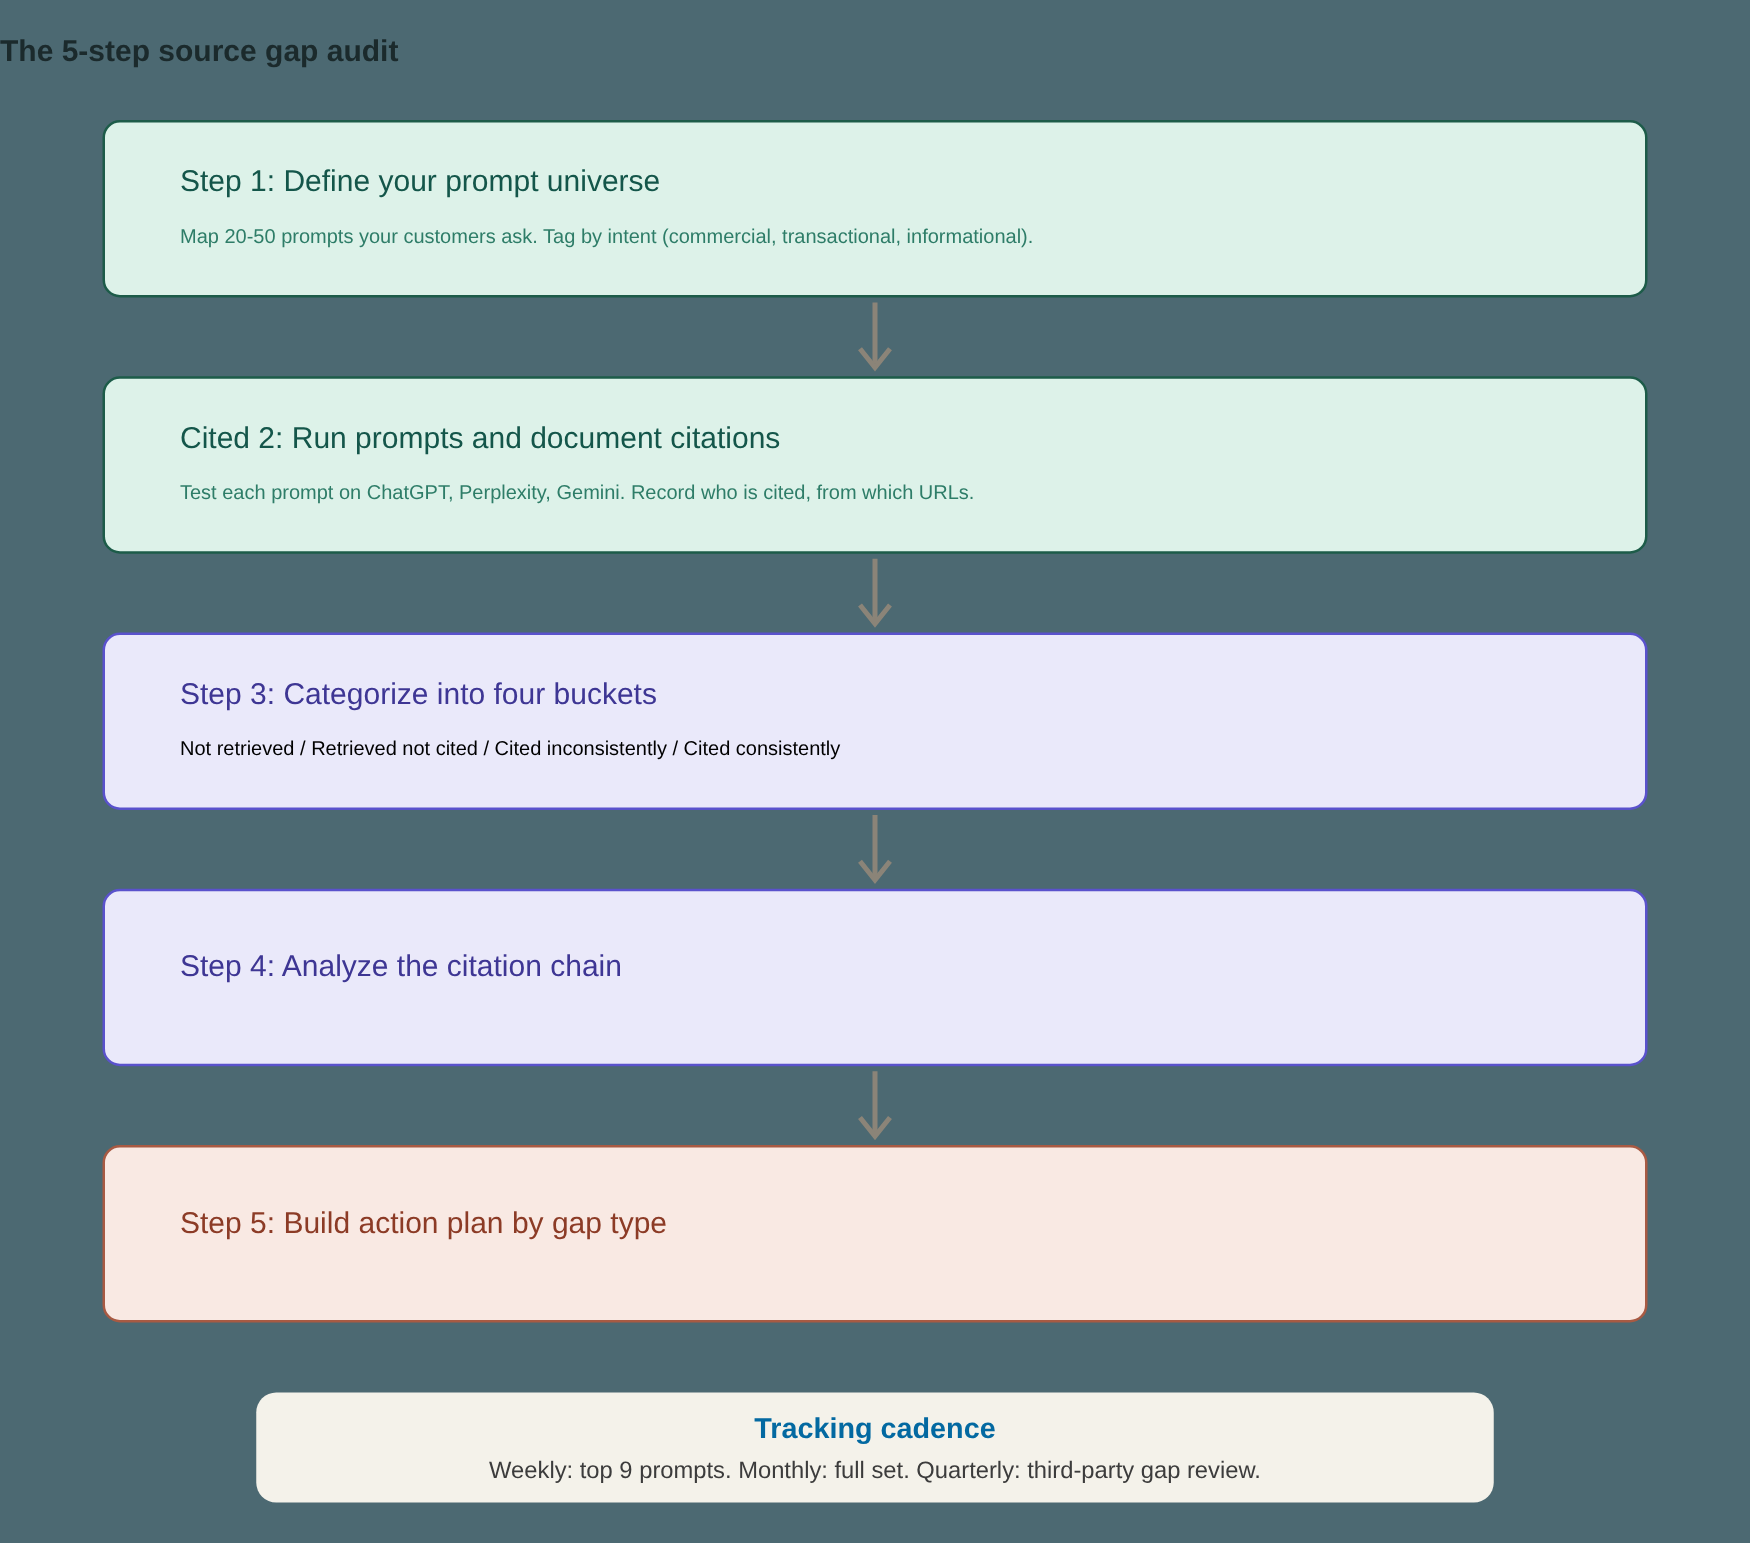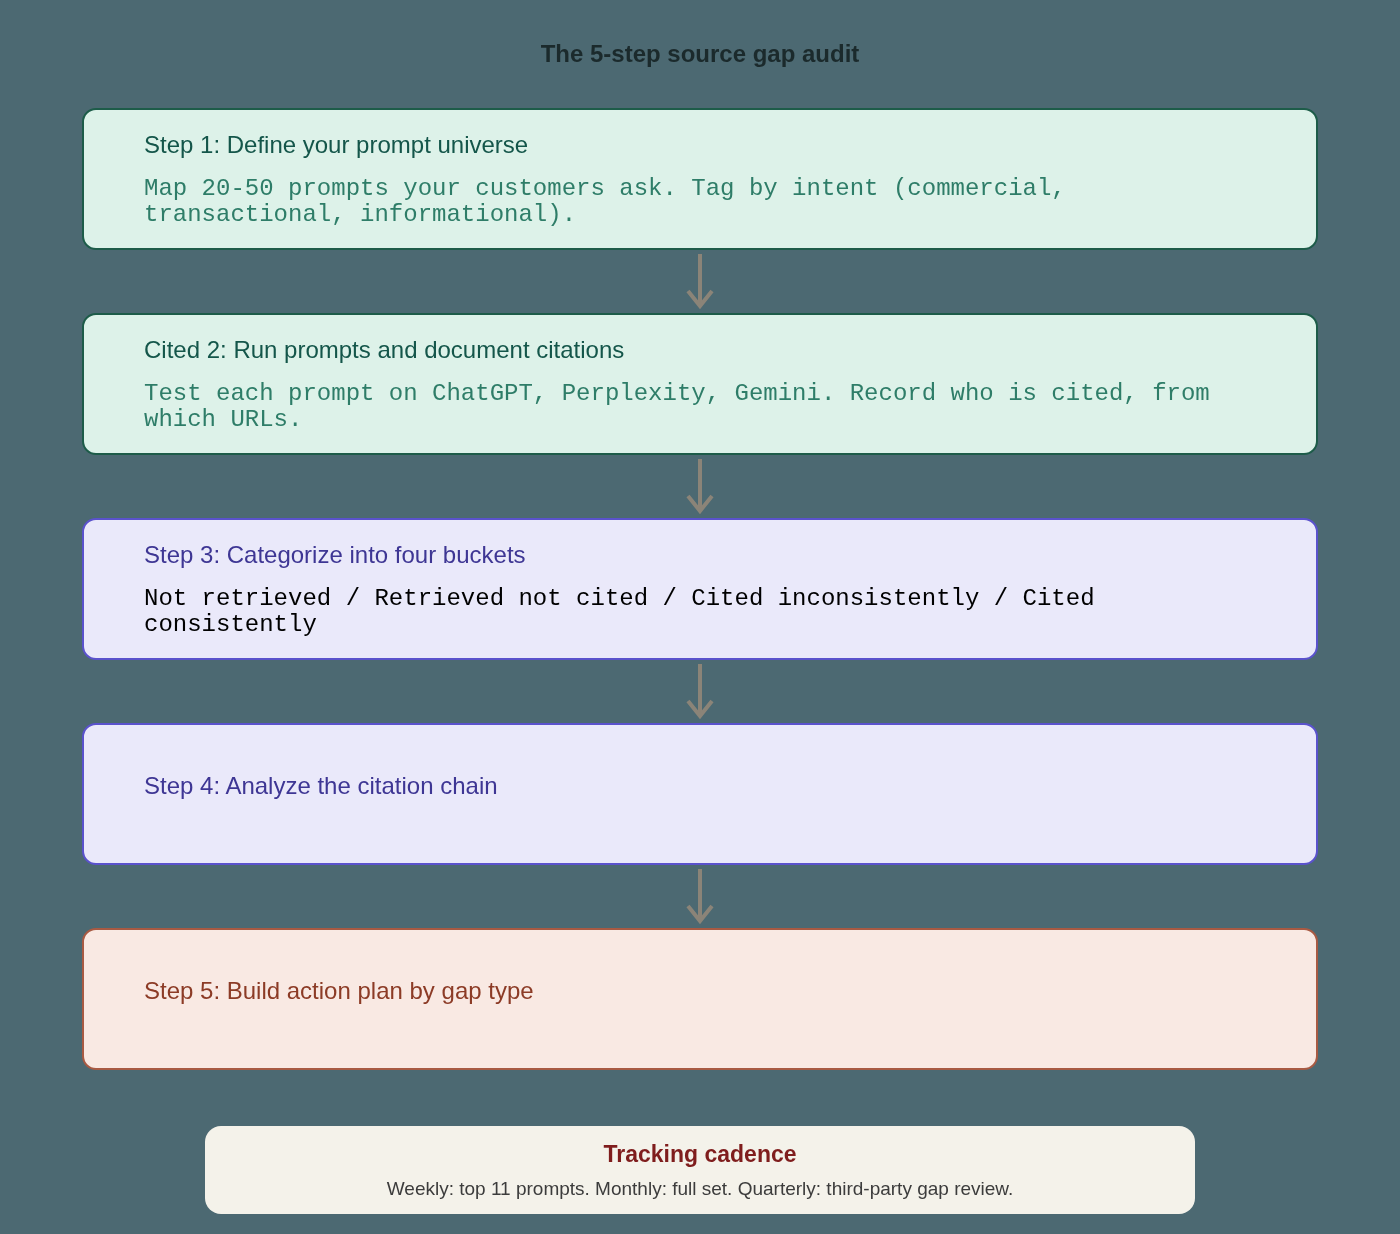--- a/index.html
+++ b/index.html
@@ -7,22 +7,21 @@
     padding: 0;
   }
   body {
     width: 1400px;
     height: 1234px;
     background: #4c6972;
     font-family: "Liberation Sans", "DejaVu Sans", sans-serif;
     overflow: hidden;
   }
   .page-title {
-    padding-top: 40px;
-    text-align: center;
+    padding-top: 28px;
     font-size: 24px;
     line-height: 28px;
     font-weight: 700;
     color: #1b2a2c;
   }
   .flow {
     margin: 40px 82px 0 82px;
     width: 1236px;
     display: flex;
     flex-direction: column;
@@ -38,24 +37,23 @@
     flex-direction: column;
     justify-content: center;
   }
   .step-card .step-heading {
     font-size: 24px;
     line-height: 30px;
     font-weight: 400;
     margin-bottom: 16px;
   }
   .step-card .step-body {
-    font-size: 24px;
+    font-size: 16px;
     line-height: 26px;
     font-weight: 400;
-    font-family: Liberation Mono, monospace;
   }
   .card-green {
     background: #ddf2e9;
     border-color: #1d5c49;
   }
   .card-green .step-heading { color: #14564a; }
   .card-green .step-body    { color: #2e7d68; }
 
   .card-purple {
     background: #eae9fa;
@@ -92,21 +90,21 @@
     display: flex;
     flex-direction: column;
     justify-content: center;
     align-items: center;
     text-align: center;
   }
   .footer-heading {
     font-size: 23px;
     line-height: 27px;
     font-weight: 700;
-    color: #7f1d1d;
+    color: #0369a1;
     margin-bottom: 9px;
   }
   .footer-body {
     font-size: 19px;
     line-height: 23px;
     font-weight: 400;
     color: #3c3c3c;
   }
 </style>
 </head>
@@ -164,14 +162,14 @@
   </div>
 
   <div class="step-card card-red">
     <div class="step-heading">Step 5: Build action plan by gap type</div>
   </div>
 
 </div>
 
 <div class="footer-card">
   <div class="footer-heading">Tracking cadence</div>
-  <div class="footer-body">Weekly: top 11 prompts. Monthly: full set. Quarterly: third-party gap review.</div>
+  <div class="footer-body">Weekly: top 9 prompts. Monthly: full set. Quarterly: third-party gap review.</div>
 </div>
 
 </body></html>

